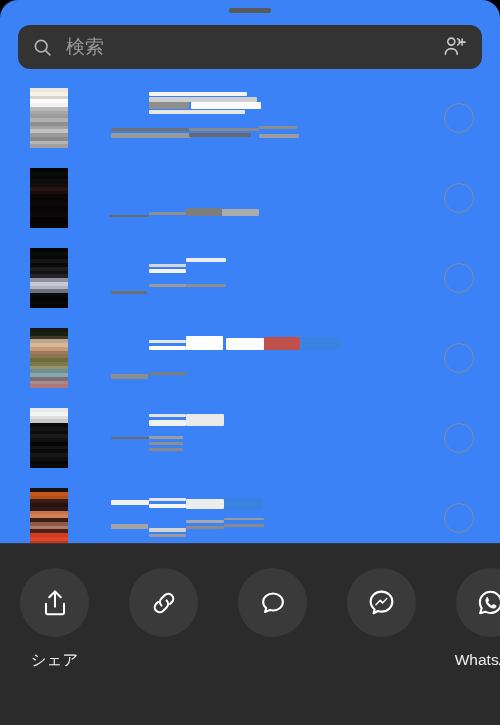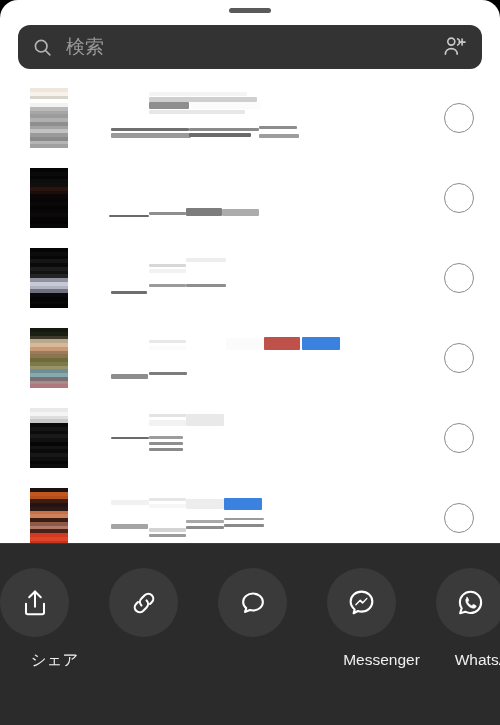--- a/index.html
+++ b/index.html
@@ -4,21 +4,21 @@
 <style>
   html,body{margin:0;padding:0;}
   body{
     width:500px;height:725px;overflow:hidden;
     background:#000;
     font-family:"Liberation Sans","DejaVu Sans",sans-serif;
     -webkit-font-smoothing:antialiased;
   }
   #sheet{
     position:absolute;left:0;top:0;width:500px;height:725px;
-    background:#ffffff;
+    background:#3b82f6;
     border-radius:18px 18px 0 0;
     overflow:hidden;
   }
 
   
   #handle-wrap{height:20px;display:flex;align-items:center;justify-content:center;}
   #handle{width:42px;height:5px;border-radius:3px;background:#5a5a5a;}
 
   
   #search-row{padding:5px 18px 0 18px;}
@@ -59,21 +59,21 @@
   }
 
   
   #divider{position:absolute;left:0;top:543px;width:500px;height:1px;background:#3a3a3a;}
   #actionbar{
     position:absolute;left:0;top:544px;width:500px;height:181px;
     background:#2b2b2b;
     display:flex;align-items:flex-start;padding-top:24px;box-sizing:border-box;
   }
   .action{
-    flex:0 0 auto;width:109px;display:flex;flex-direction:column;
+    flex:0 0 auto;width:109px;display:flex;flex-direction:column;align-items:center;
   }
   .action-circle{
     width:69px;height:69px;border-radius:50%;background:#3a3a3a;
     display:flex;align-items:center;justify-content:center;
   }
   .action-circle svg{display:block;}
   .action-label{
     margin-top:13px;color:#f0f0f0;font-size:15.5px;line-height:19px;
     text-align:center;white-space:pre-line;
   }
@@ -320,21 +320,20 @@
           </svg>
         </div>
       </div>
       <div class="action">
         <div class="action-circle">
           <svg viewBox="0 0 28 28" width="31" height="31" fill="none" stroke="#fff" stroke-width="1.9" stroke-linejoin="round" stroke-linecap="round">
             <path d="M14 4.2c5.4 0 9.8 4 9.8 9 0 5-4.4 9-9.8 9-1.1 0-2.2-.17-3.2-.5l-3.9 2 .9-3.4C5.7 18.6 4.2 16 4.2 13.2c0-5 4.4-9 9.8-9z"></path>
             <path d="M8.9 16.1l4-4.2 2.3 2.3 3.7-3.9-4 4.2-2.3-2.3-3.7 3.9z" fill="#fff" stroke-width="1.2"></path>
           </svg>
         </div>
-        <div class="action-label">Messenger</div>
       </div>
       <div class="action">
         <div class="action-circle">
           <svg viewBox="0 0 28 28" width="31" height="31" fill="none" stroke="#fff" stroke-width="1.9" stroke-linejoin="round" stroke-linecap="round">
             <path d="M14 4.3c5.3 0 9.6 4.3 9.6 9.6s-4.3 9.6-9.6 9.6c-1.7 0-3.3-.45-4.7-1.2l-4.7 1.4 1.45-4.5A9.5 9.5 0 0 1 4.4 13.9c0-5.3 4.3-9.6 9.6-9.6z"></path>
             <path d="M10.7 9.5c.3-.05.6 0 .8.45l.85 1.9c.1.3.05.55-.15.8l-.5.6c-.2.25-.2.5-.05.75a7 7 0 0 0 3.1 2.85c.3.13.55.07.75-.17l.6-.7c.2-.23.45-.3.75-.17l1.9.9c.35.17.45.5.35.8-.3.95-1.2 1.6-2.25 1.6-3.5 0-7.1-3.6-7.1-7.1 0-1.05.6-1.95 1.5-2.2z" fill="#fff" stroke-width="0.6"></path>
           </svg>
         </div>
         <div class="action-label">WhatsApp</div>
       </div>

